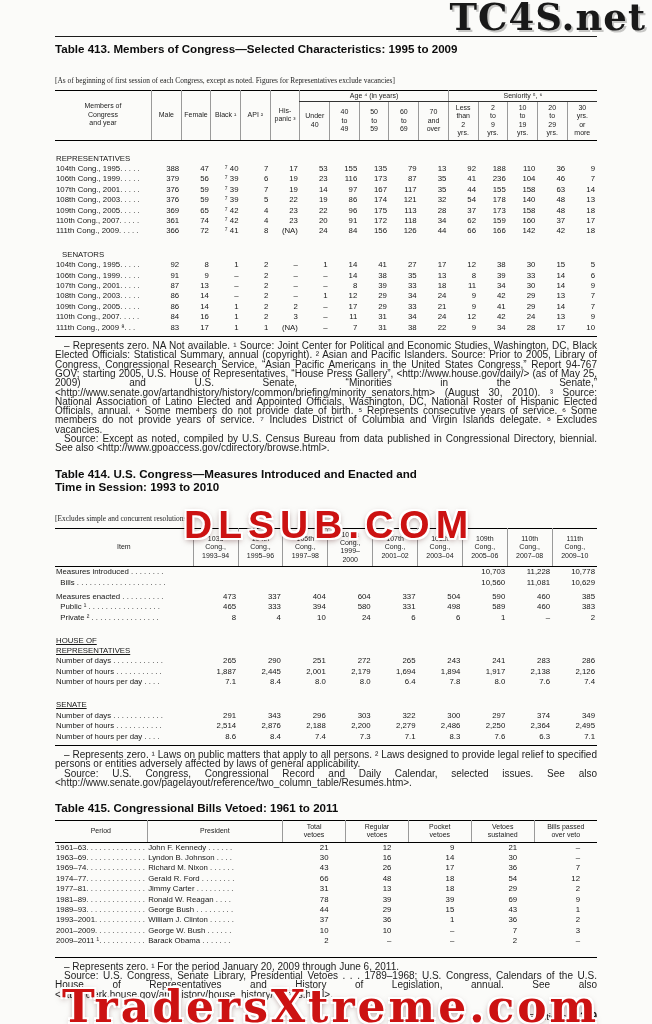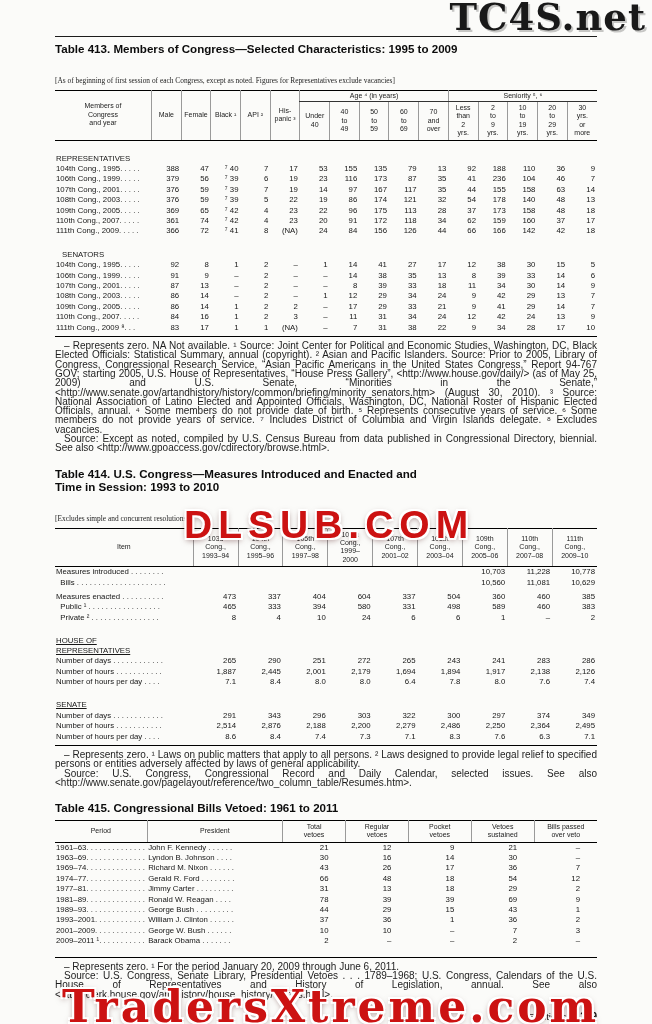--- a/index.html
+++ b/index.html
@@ -448,21 +448,21 @@
             <td class="num">10,629</td>
           </tr>
           <tr class="gap">
             <td class="row-label">Measures enacted . . . . . . . . . .</td>
             <td class="num">473</td>
             <td class="num">337</td>
             <td class="num">404</td>
             <td class="num">604</td>
             <td class="num">337</td>
             <td class="num">504</td>
-            <td class="num">360</td>
+            <td class="num">590</td>
             <td class="num">460</td>
             <td class="num">385</td>
           </tr>
           <tr>
             <td class="row-label">  Public ¹ . . . . . . . . . . . . . . . . .</td>
             <td class="num">465</td>
             <td class="num">333</td>
             <td class="num">394</td>
             <td class="num">580</td>
             <td class="num">331</td>

